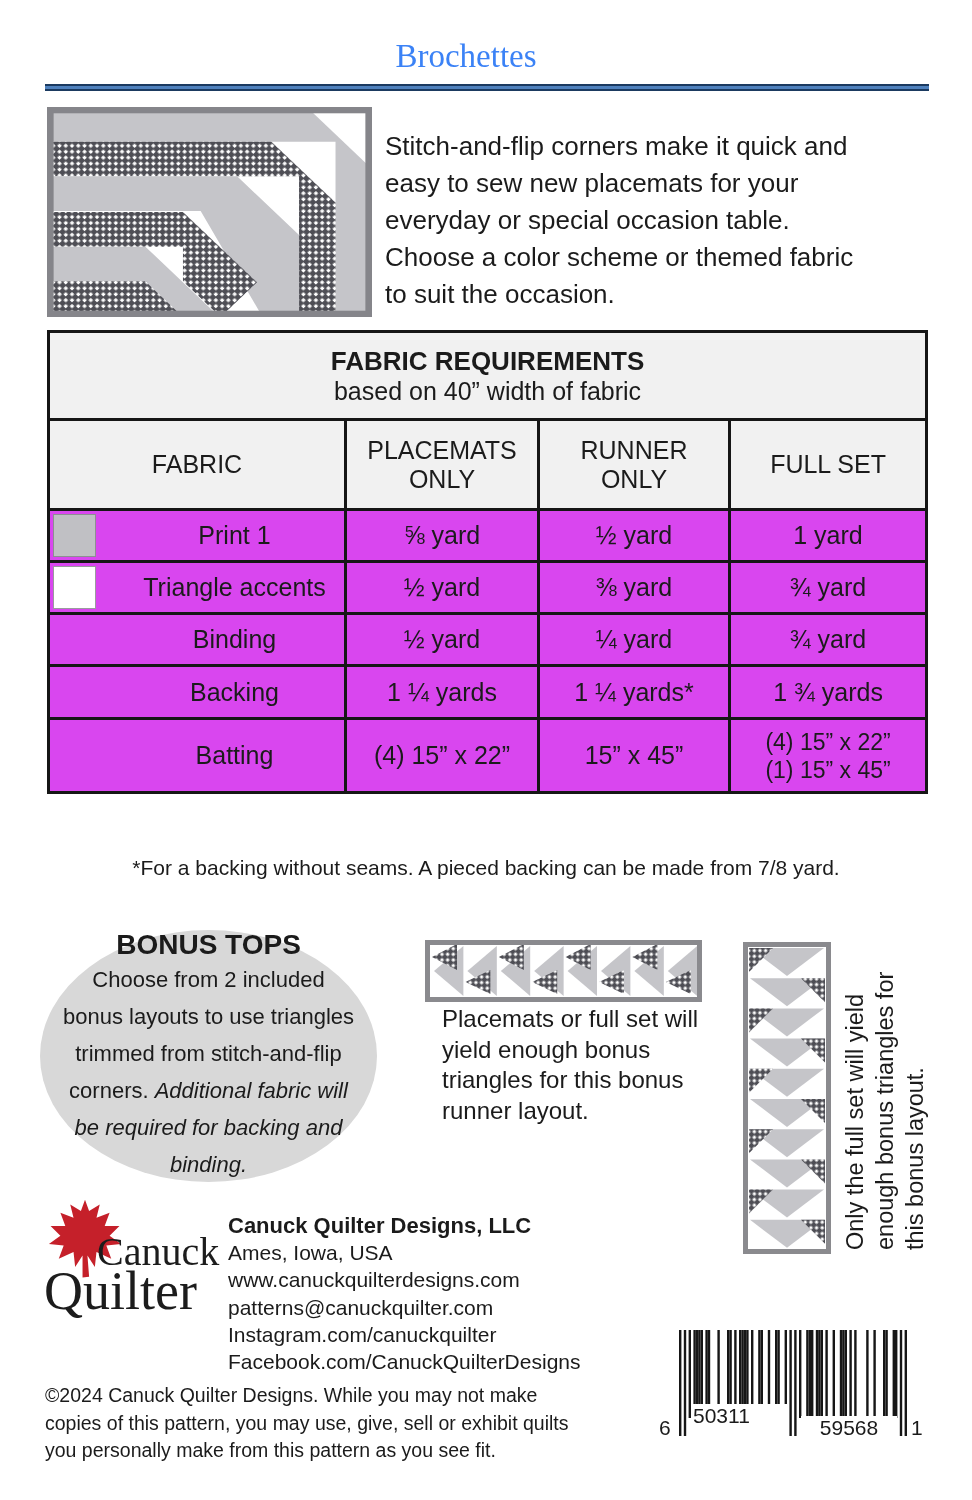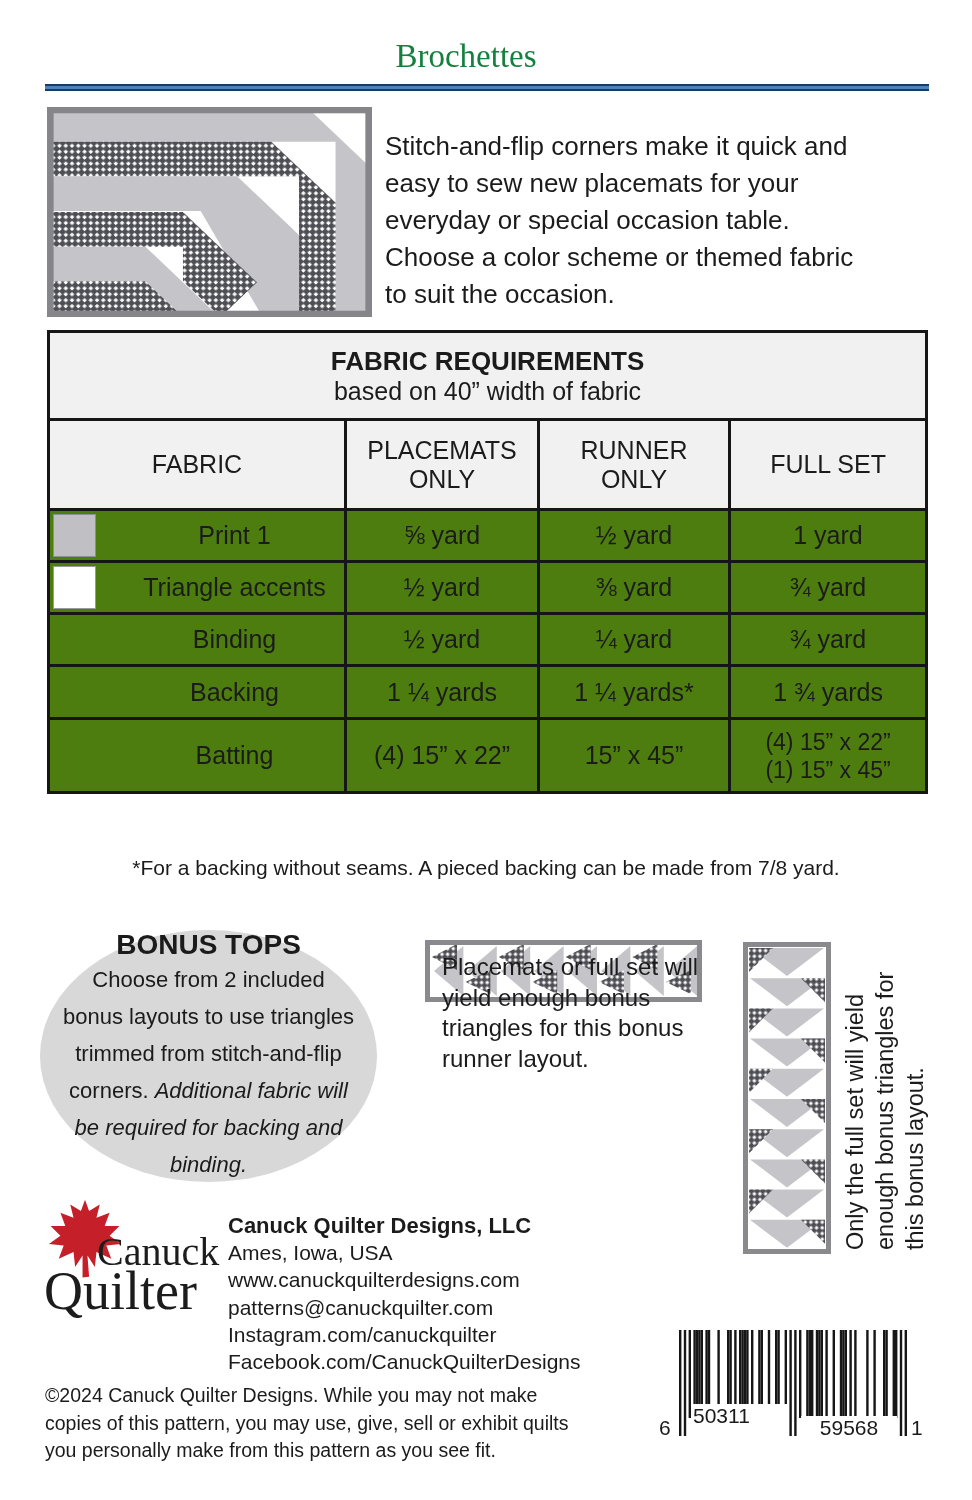--- a/index.html
+++ b/index.html
@@ -7,58 +7,58 @@
   #page {
     position:relative; width:972px; height:1500px; background:#fff;
     font-family:"Liberation Sans", sans-serif; color:#1b1b1b; overflow:hidden;
   }
   .abs { position:absolute; }
   .pre { white-space:pre-line; }
 
   
   #page-title {
     left:0; right:40px; top:38px; text-align:center;
-    font-family:"Liberation Serif", serif; font-size:33px; color:#15803d;
+    font-family:"Liberation Serif", serif; font-size:33px; color:#3b82f6;
   }
   #title-rule { left:45px; width:884px; top:84px; height:7px;
     background:linear-gradient(#1b3a60 0 2px, #4f81bd 2px 5px, #1b3a60 5px 7px); }
 
   
   #intro { left:385px; top:128px; width:560px; font-size:26px; line-height:37px; }
 
   
   table.fab { position:absolute; left:47px; top:330px; width:878px;
     border-collapse:collapse; table-layout:fixed;border-radius:18px; }
   table.fab td, table.fab th { border:3px solid #161616; text-align:center; vertical-align:middle; }
   .cap-cell { background:#f1f1f1; height:88px; }
   .cap-title { font-weight:bold; font-size:26px; }
   .cap-sub { font-size:25px; }
   th.colhead { background:#f1f1f1; height:90px; font-weight:500; font-size:25px; white-space:pre-line; }
-  td.datacell { background:#4d7c0f; font-size:25px; height:52px; white-space:pre-line; }
+  td.datacell { background:#d946ef; font-size:25px; height:52px; white-space:pre-line; }
   td.fabcell { text-align:left; padding-left:75px; position:relative; }
   .swatch { position:absolute; left:3px; top:3px; bottom:3px; width:43px; }
   .swatch-gray { background:#c0c0c4; border:1px solid #8e8e92; }
   .swatch-white { background:#fff; border:1px solid #9a9a9e; }
   .swatch-dotted { background-color:#4e4e55;
     background-image:radial-gradient(#fff 26%, rgba(0,0,0,0) 32%), radial-gradient(#fff 26%, rgba(0,0,0,0) 32%);
     background-size:8px 8px; background-position:0 0, 4px 4px; }
   td.small2 { font-size:23px; line-height:28px; }
   #footnote { left:47px; width:878px; top:856px; text-align:center; font-size:21px; }
 
   
   #bonus-oval { left:40px; top:930px; width:337px; height:252px; background:#d8d8d8;
     border-radius:50%; display:flex; flex-direction:column; align-items:center; justify-content:center;
     text-align:center; }
   #bonus-heading { font-weight:bold; font-size:28px; }
   #bonus-body { font-size:22px; line-height:37px; width:334px; }
   #bonus-body .it { font-style:italic; }
 
   
   #runner-svg { left:425px; top:940px; }
-  #runner-caption { left:442px; top:952px; width:330px; font-size:24px; line-height:30.5px; }
+  #runner-caption { left:442px; top:1004px; width:330px; font-size:24px; line-height:30.5px; }
   #vertical-svg { left:743px; top:942px; }
   #vcap-outer { left:840px; top:940px; width:105px; height:312px; }
   #vcap-inner { width:310px; transform:rotate(-90deg) translateX(-100%);
     transform-origin:top left; font-size:23.5px; line-height:30px; }
 
   
   #leaf-svg { left:44px; top:1198px; }
   .logoword { font-family:"Liberation Serif", serif; color:#1c1c1c; }
   #logo-w1 { left:97px; top:1228px; font-size:40px; }
   #logo-w2 { left:44px; top:1260px; font-size:54px; }

